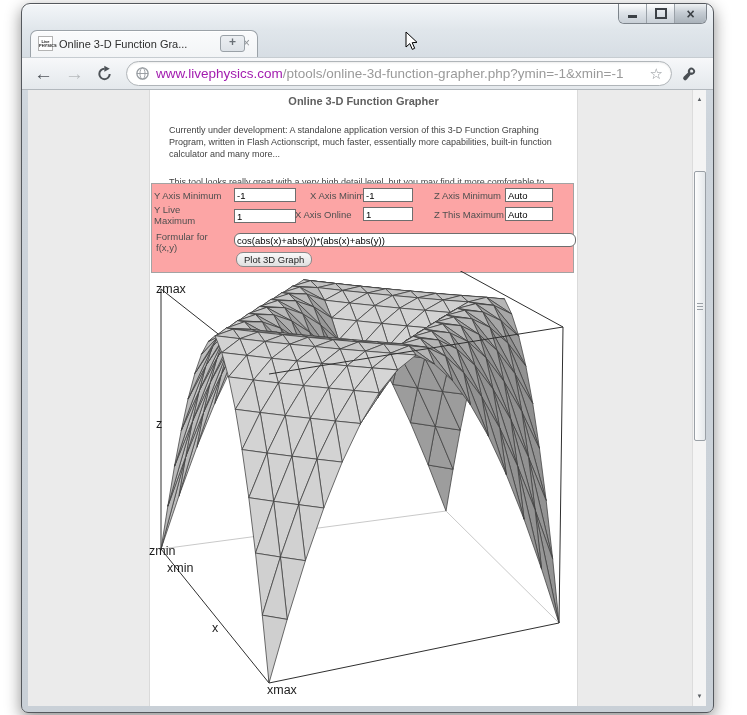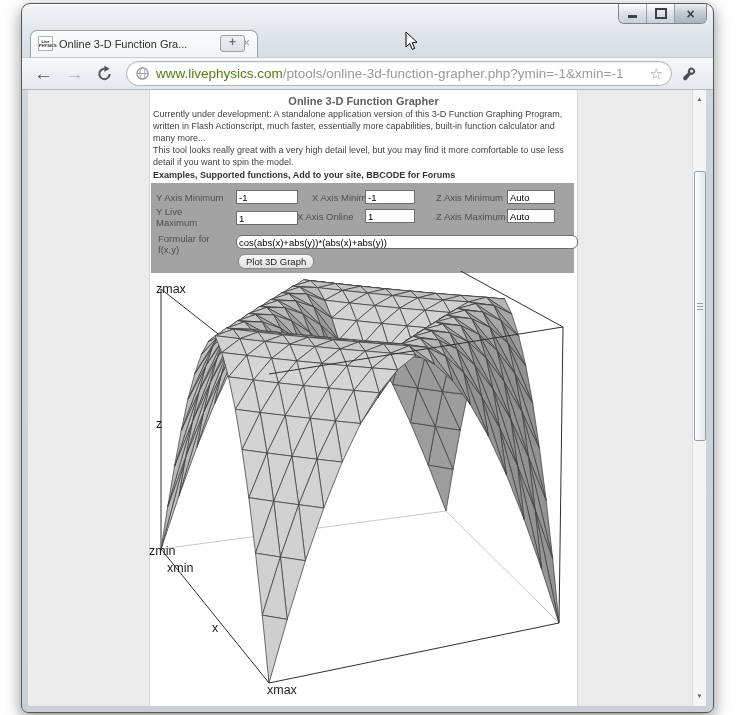--- a/index.html
+++ b/index.html
@@ -35,33 +35,33 @@
            background:linear-gradient(#f7f8fa,#eceff2 55%,#e4e8ec);
            border-top:1px solid #c6ccd1;border-bottom:1px solid #b2b8bd;
            display:flex;align-items:center;box-sizing:border-box;padding:0 8px;}
   .navglyph{font-size:19px;font-weight:bold;color:#4f545a;line-height:1;}
   .navglyph.disabled{color:#b6babd;}
   .back{margin-left:4px;} .fwd{margin-left:12px;} .reload{margin-left:12px;display:flex;}
   .omnibox{margin-left:13px;width:546px;height:25px;background:#fff;border:1px solid #b0b5b9;border-radius:13px;
            display:flex;align-items:center;box-sizing:border-box;padding:0 8px;box-shadow:inset 0 1px 2px rgba(0,0,0,.08);}
   .globe{display:flex;margin-right:6px;}
   .url{font-size:13.5px;white-space:nowrap;overflow:hidden;}
-  .url .host{color:#4d7c0f;} .url .path{color:#9a9a9a;}
+  .url .host{color:#a21caf;} .url .path{color:#9a9a9a;}
   .star{margin-left:auto;font-size:15px;color:#8d9297;line-height:1;}
   .wrench{margin-left:9px;display:flex;}
   
   .viewport{position:absolute;left:6px;top:86px;width:664px;height:616px;background:#ebebeb;overflow:hidden;}
   .content-col{position:absolute;left:121px;top:0;width:427px;height:616px;background:#ffffff;
                border-left:1px solid #dadada;border-right:1px solid #dadada;box-sizing:content-box;}
   .pg-title{position:absolute;left:0;top:5px;width:100%;text-align:center;font-size:11px;font-weight:bold;color:#5f5f5f;}
   .intro{position:absolute;left:3px;top:19px;width:420px;font-size:9px;line-height:1.33;color:#424242;}
-  .intro p{margin:0;}
+  .intro p{margin:16px;}
   .links{margin-top:1px;font-weight:bold;color:#333;font-size:9px;}
   .plink{cursor:pointer;}
-  .form-panel{position:absolute;left:1px;top:93px;width:423px;height:90px;background:#a3a3a3;border:3px solid #a3a3a3;box-sizing:border-box;}
+  .form-panel{position:absolute;left:1px;top:93px;width:423px;height:90px;background:#fca5a5;border:1px solid #a3a3a3;box-sizing:border-box;}
   .field{position:absolute;font-size:9.5px;color:#4f4f4f;}
   .flabel{display:inline-block;vertical-align:top;}
   .finput{position:absolute;height:12px;border:1px solid #6e6e6e;background:#fff;font-size:9.5px;
           font-family:"Liberation Sans",sans-serif;padding:0 2px;box-sizing:content-box;color:#000;}
   .f0{left:2px;top:6px;}   .f0 .flabel{width:78px;} .f0 .finput{left:80px;top:-2px;width:56px;}
   .f1{left:143px;top:6px;padding-left:15px;} .f1 .flabel{width:68px;} .f1 .finput{left:68px;top:-2px;width:44px;}
   .f2{left:282px;top:6px;} .f2 .flabel{width:71px;} .f2 .finput{left:71px;top:-2px;width:42px;}
   .f3{left:2px;top:20px;}  .f3 .flabel{width:46px;} .f3 .finput{left:80px;top:5px;width:56px;}
   .f4{left:143px;top:25px;}.f4 .flabel{width:68px;} .f4 .finput{left:68px;top:-2px;width:44px;}
   .f5{left:282px;top:25px;}.f5 .flabel{width:71px;} .f5 .finput{left:71px;top:-2px;width:42px;}
@@ -164,21 +164,21 @@
           </div>
           <div class="field f3">
             <span class="flabel">Y Live Maximum</span>
             <input class="finput" value="1" style="">
           </div>
           <div class="field f4">
             <span class="flabel">X Axis Online</span>
             <input class="finput" value="1" style="">
           </div>
           <div class="field f5">
-            <span class="flabel">Z Axis Maximum</span>
+            <span class="flabel">Z This Maximum</span>
             <input class="finput" value="Auto" style="">
           </div>
           <div class="field fformula">
             <span class="flabel">Formular for f(x,y)</span>
             <input class="finput" value="cos(abs(x)+abs(y))*(abs(x)+abs(y))" style="">
           </div>
           <button class="plotbtn">Plot 3D Graph</button>
         </div>
       </div>
 

